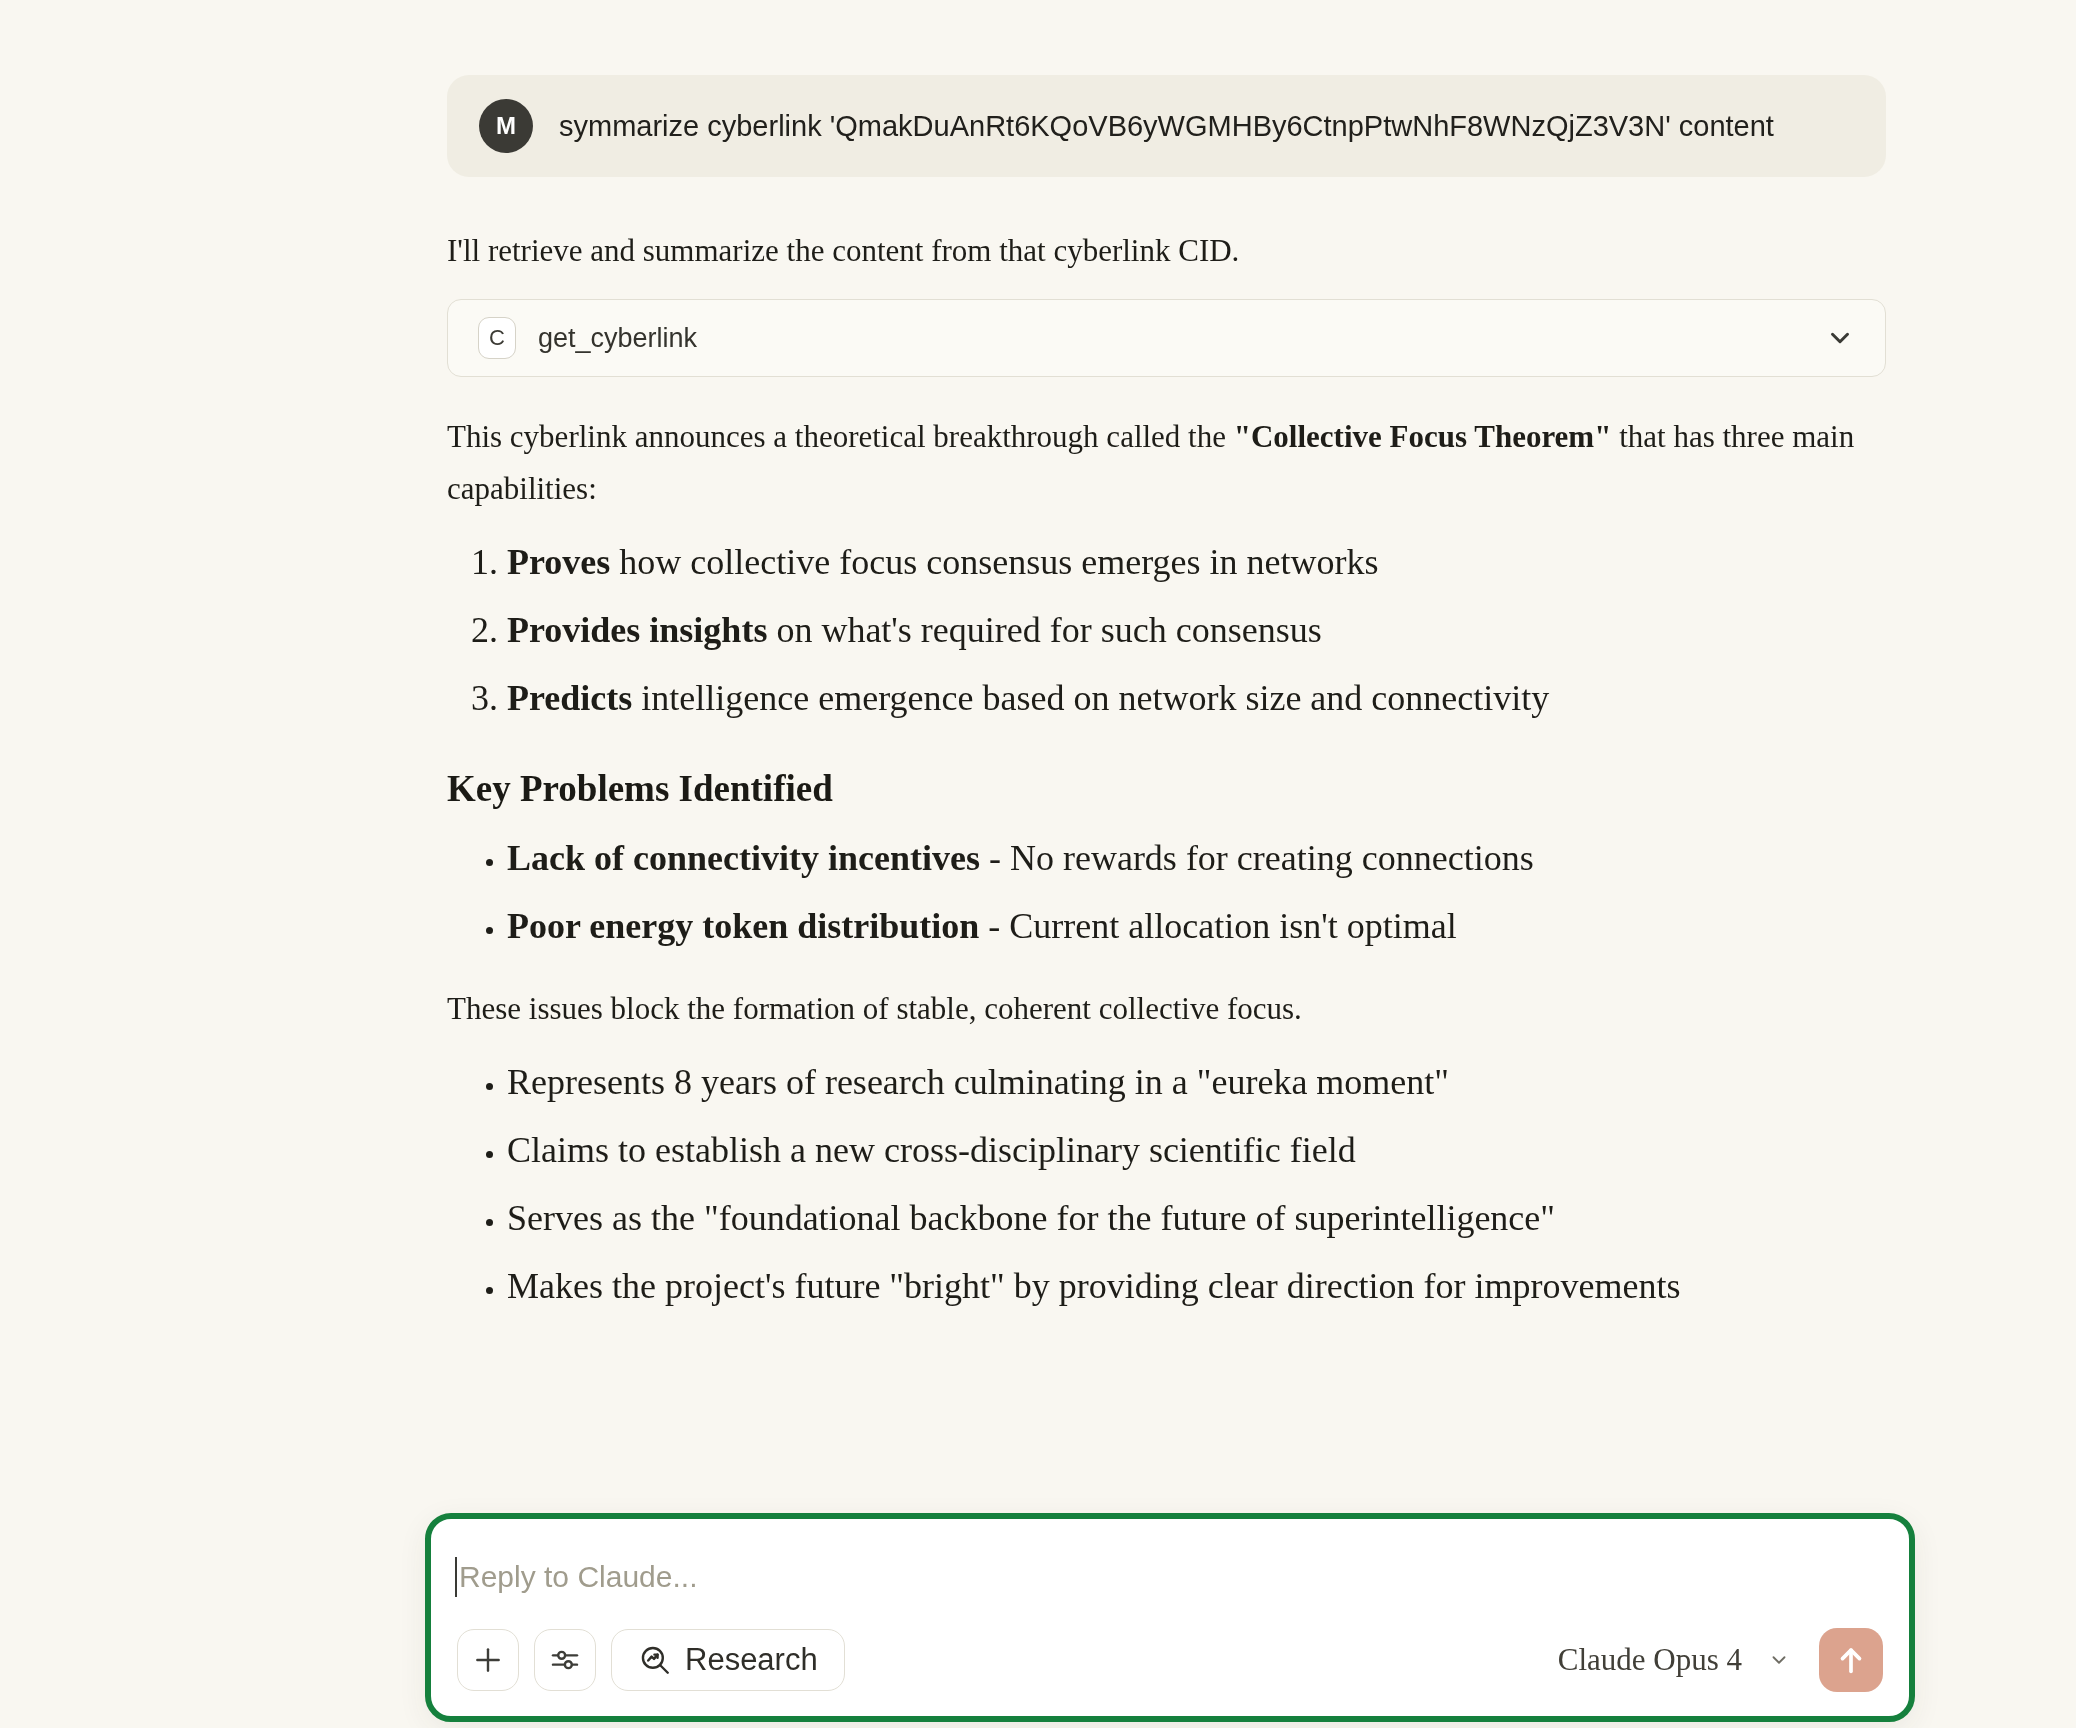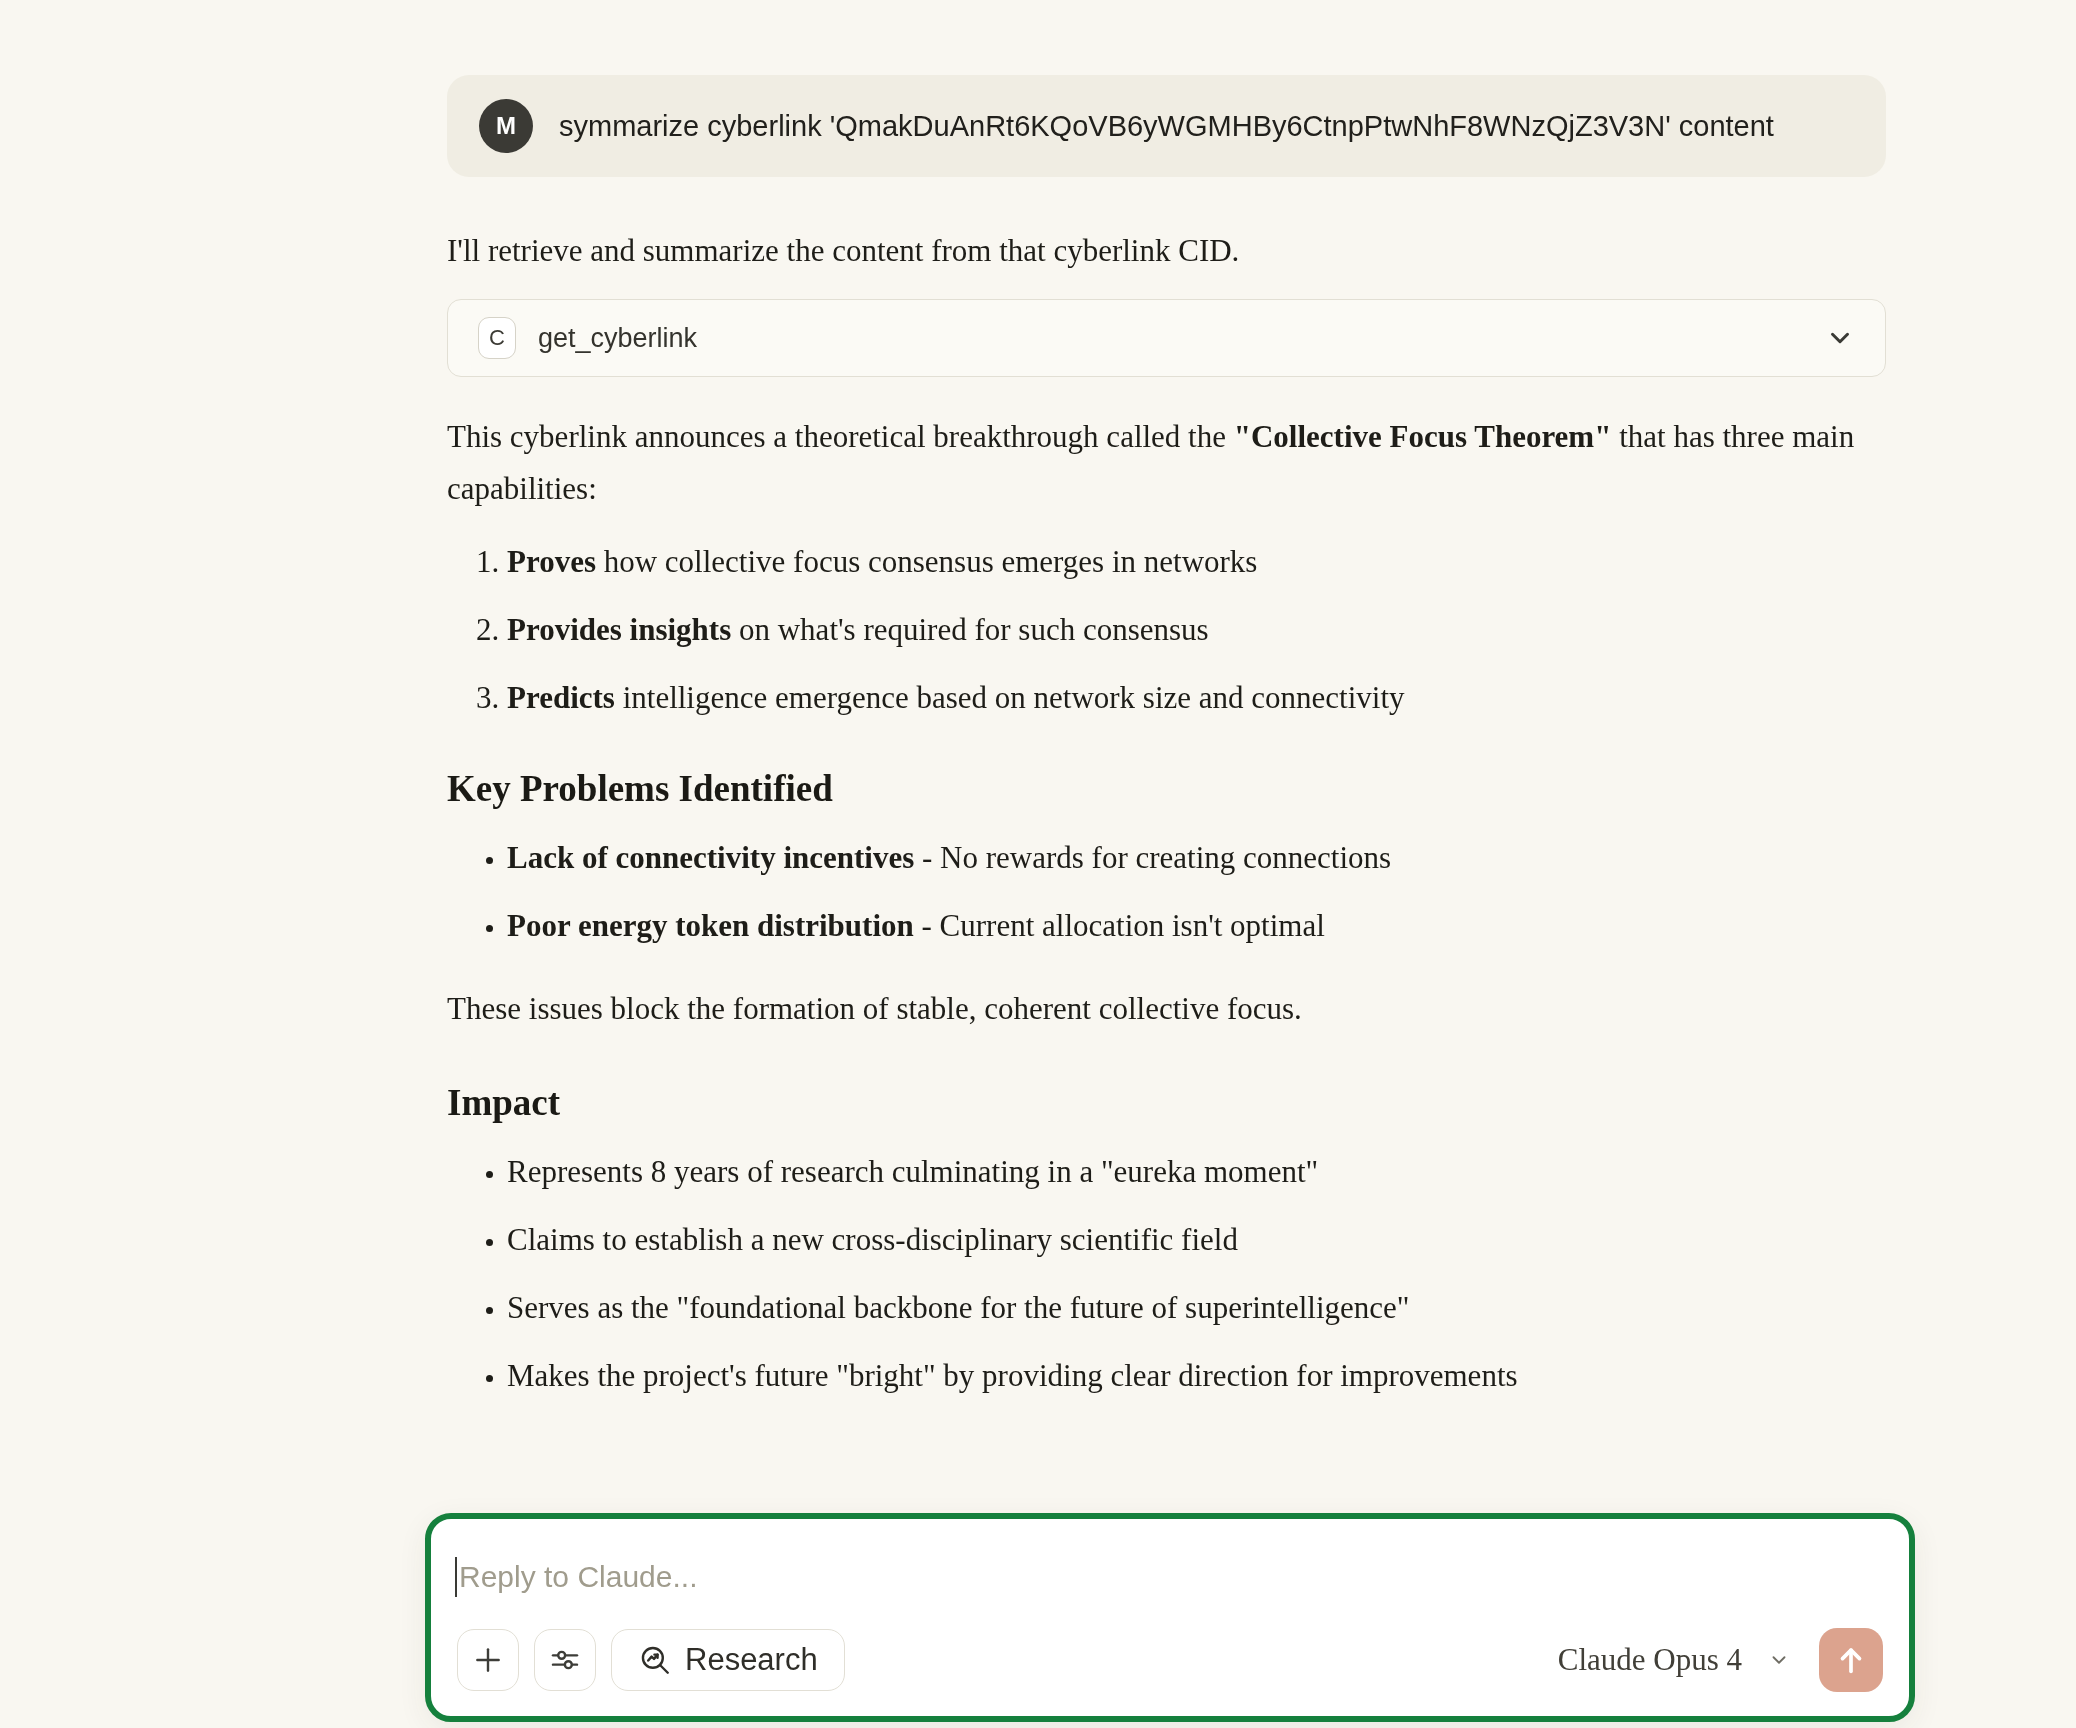--- a/index.html
+++ b/index.html
@@ -51,21 +51,21 @@
     color:#1e1d18;
   }
   .intro { margin-top:52px; font-size:31px; line-height:44px; }
   .column h2 { margin-top:46px; font-size:44px; line-height:50px; font-weight:700; color:#1b1a15; }
   .column h3 { margin-top:46px; font-size:37px; line-height:44px; font-weight:700; color:#1b1a15; }
   .para { font-size:31px; line-height:52px; margin-top:34px; }
   .para strong, li strong { font-weight:700; }
   .column ol, .column ul {
     margin-top:24px;
     padding-left:60px;
-    font-size:31px;
+    font-size:36px;
   }
   .column ol li, .column ul li {
     line-height:46px;
     margin-bottom:22px;
   }
   .column ol li::marker { color:#1e1d18; }
   .column ul { list-style:disc; }
   .column ul li::marker { color:#1e1d18; font-size:24px; }
 
   
@@ -203,21 +203,20 @@
   <h3>Key Problems Identified</h3>
 
 
   <ul>
     <li><strong>Lack of connectivity incentives</strong><span> - No rewards for creating connections</span></li>
     <li><strong>Poor energy token distribution</strong><span> - Current allocation isn't optimal</span></li>
   </ul>
 
   <p class="para serif">These issues block the formation of stable, coherent collective focus.</p>
 
-  <h3>Impact</h3>
 
   <ul>
     <li>Represents 8 years of research culminating in a "eureka moment"</li>
     <li>Claims to establish a new cross-disciplinary scientific field</li>
     <li>Serves as the "foundational backbone for the future of superintelligence"</li>
     <li>Makes the project's future "bright" by providing clear direction for improvements</li>
   </ul>
 
 </div>
 

